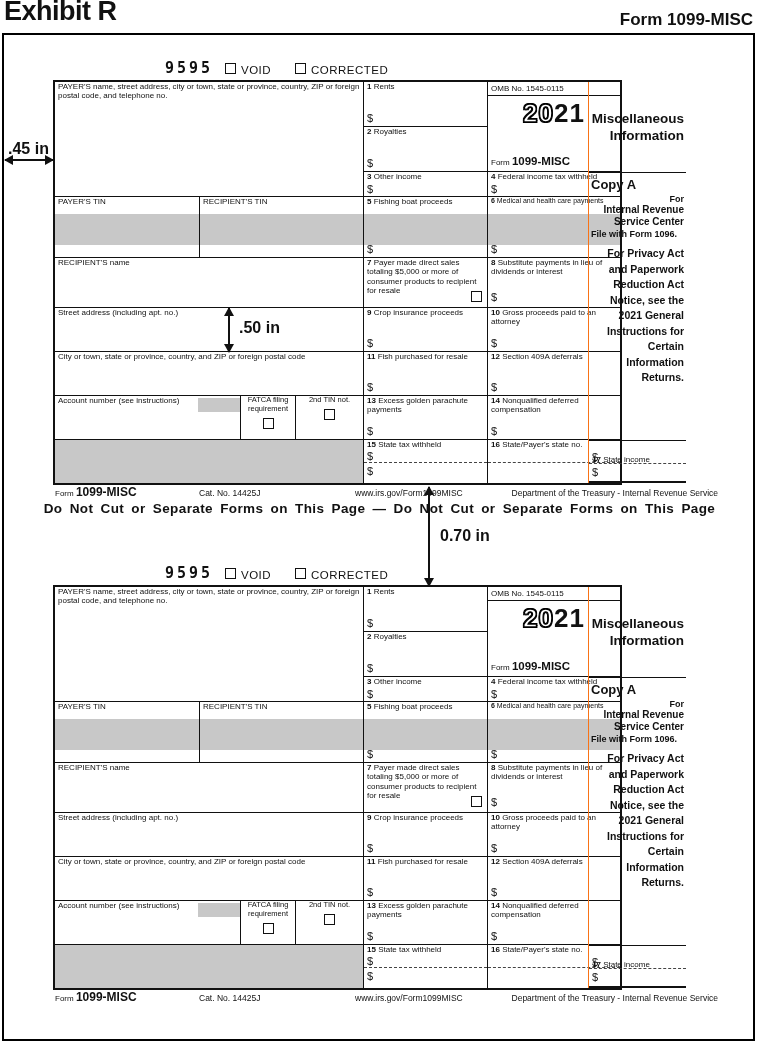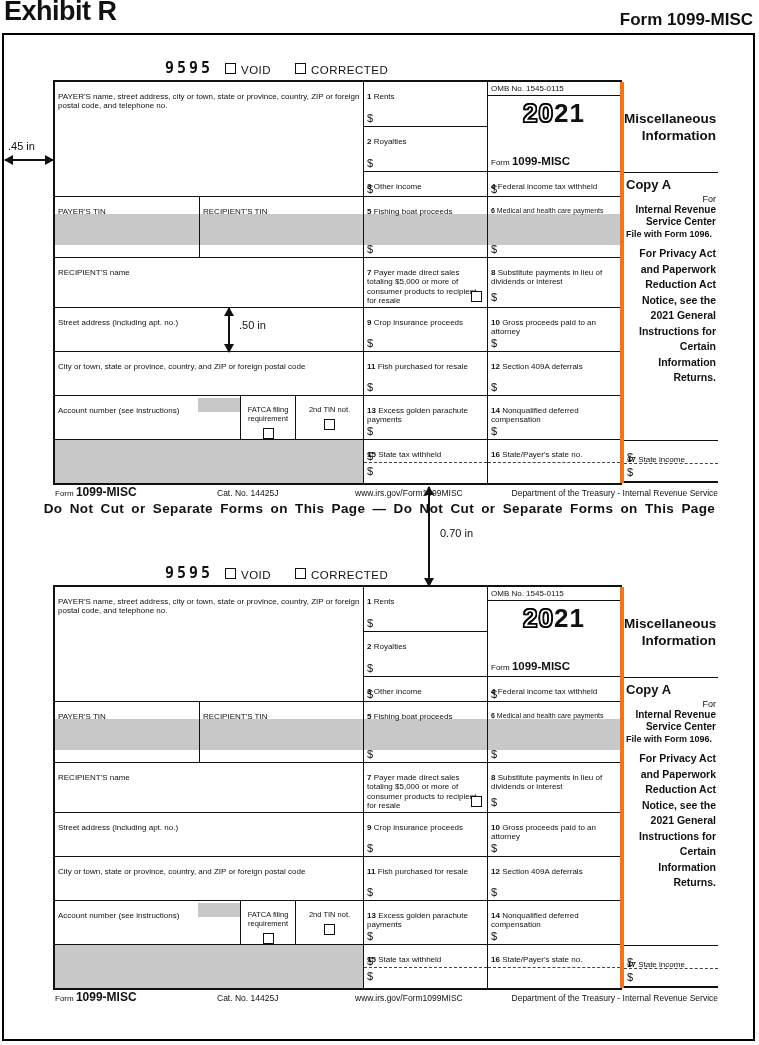--- a/index.html
+++ b/index.html
@@ -13,22 +13,22 @@
            font-size:13.5px;letter-spacing:.4px;word-spacing:3px}
   
   .copy{position:absolute;left:55px;width:663px;height:445px}
   #copy1{top:57px}#copy2{top:562px}
   .hdr{position:absolute;left:0;top:0;width:565px;height:25px}
   .code{position:absolute;left:110px;top:2px;font-family:"DejaVu Sans Mono","Liberation Mono",monospace;
         font-size:15px;letter-spacing:3px;font-weight:700}
   .hlbl{position:absolute;top:7px;font-size:11.5px;letter-spacing:.5px}
   .cb{position:absolute;width:11px;height:11px;border:1.5px solid #111;background:#fff}
   .tbl{position:absolute;left:0;top:25px;width:565px;height:401px;outline:2px solid #111;background:#fff}
-  .rcol{position:absolute;left:565px;top:25px;width:98px;height:401px;border-left:4px solid #f97316}
-  .cell{position:absolute;font-size:8px;line-height:1.18;padding:10px 3px}
+  .rcol{position:absolute;left:533px;top:25px;width:98px;height:401px;border-left:1px solid #f97316}
+  .cell{position:absolute;font-size:8px;line-height:1.18;padding:0 3px}
   .bl{border-left:1px solid #111}.bb{border-bottom:1px solid #111}.br{border-right:1px solid #111}
   .num{font-weight:700}
   .tiny{font-size:7px}
   .d{position:absolute;left:3px;bottom:1px;font-size:11px}
   .s1{position:absolute;left:3px;top:10px;font-size:11px}
   .s2{position:absolute;left:3px;top:25px;font-size:11px}
   .dash{position:absolute;left:0;right:0;top:22px;border-top:1px dashed #444}
   .gband{position:absolute;left:0;top:132px;width:565px;height:31px;background:#c8c8c8}
   .gacct{position:absolute;left:143px;top:316px;width:42px;height:14px;background:#c8c8c8}
   .gray{background:#c8c8c8}
@@ -39,45 +39,45 @@
   .year{text-align:center;margin-top:4px;font-size:26px;font-weight:700;letter-spacing:1px;line-height:1}
   .y20{color:#fff;-webkit-text-stroke:1.3px #000;
        text-shadow:-1px -1px 0 #000,1px -1px 0 #000,-1px 1px 0 #000,1px 1px 0 #000}
   .fline{position:absolute;left:3px;bottom:2px;font-size:8px}
   .fnum{font-size:11.5px;font-weight:700}
   
   .misc{height:90px;display:flex;flex-direction:column;justify-content:center;text-align:right;
         padding-right:2px;font-weight:700;font-size:13.5px;line-height:17px}
   .copyblk{border-top:1px solid #111;height:268px;padding:4px 2px 0 2px}
   .copya{text-align:left;font-weight:700;font-size:13px}
-  .forw{text-align:right;font-weight:400;font-size:9px;margin-top:2px}
+  .forw{text-align:right;font-weight:700;font-size:9px;margin-top:2px}
   .dest{text-align:right;font-weight:700;font-size:10px;line-height:12px}
   .filew{font-weight:700;font-size:9px;margin-top:1px}
   .privacy{text-align:right;font-weight:700;font-size:10.5px;line-height:15.5px;margin-top:7px}
   .b17{position:relative;border-top:1px solid #111;border-bottom:2px solid #111;height:43px;
        font-size:8px;padding:14px 3px}
   
   .ftr{position:absolute;left:0;top:427px;width:663px;height:16px;font-size:8.5px}
   .f1{position:absolute;left:0;top:1px;font-size:8px}
   .f1 .fnum{font-size:12px}
-  .fcat{position:absolute;left:162px;top:4px}
+  .fcat{position:absolute;left:144px;top:4px}
   .furl{position:absolute;left:300px;top:4px}
   .fdept{position:absolute;right:0;top:4px}
   
   .varrow{position:absolute;width:2px;background:#111;z-index:30}
   .varrow::before{content:"";position:absolute;top:-1px;left:-4px;
       border-left:5px solid transparent;border-right:5px solid transparent;border-bottom:9px solid #111}
   .varrow::after{content:"";position:absolute;bottom:-1px;left:-4px;
       border-left:5px solid transparent;border-right:5px solid transparent;border-top:9px solid #111}
   .harrow{position:absolute;height:2px;background:#111;z-index:30}
   .harrow::before{content:"";position:absolute;left:-1px;top:-4px;
       border-top:5px solid transparent;border-bottom:5px solid transparent;border-right:9px solid #111}
   .harrow::after{content:"";position:absolute;right:-1px;top:-4px;
       border-top:5px solid transparent;border-bottom:5px solid transparent;border-left:9px solid #111}
-  .mlabel{position:absolute;font-size:11px;font-weight:400;z-index:31;background:transparent}
+  .mlabel{position:absolute;font-size:16px;font-weight:700;z-index:31;background:transparent}
 </style>
 </head>
 <body>
 
 <div class="exhibit">Exhibit R</div>
 <div class="formtitle">Form 1099-MISC</div>
 <div class="page-border"></div>
 
 <div class="mlabel" style="left:8px;top:140px">.45 in</div>
 <div class="harrow" style="left:5px;top:159px;width:48px"></div>

